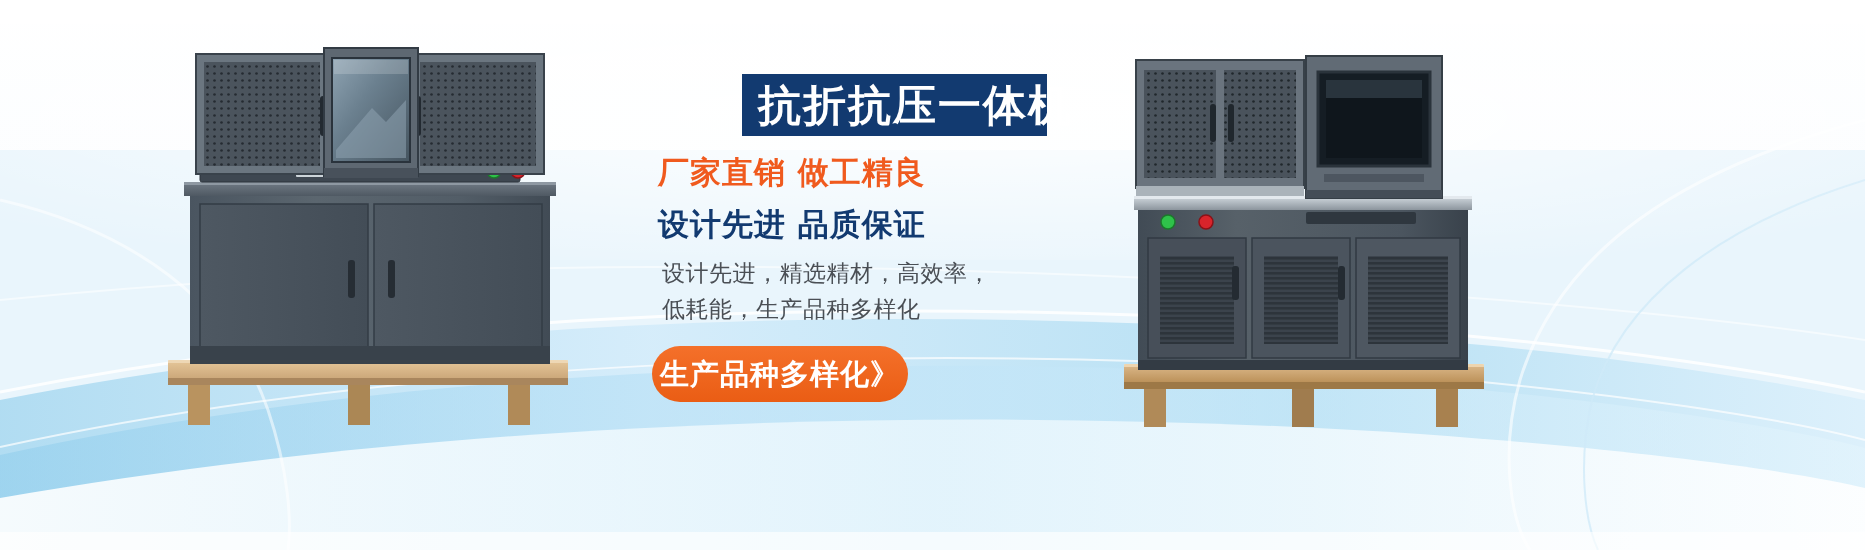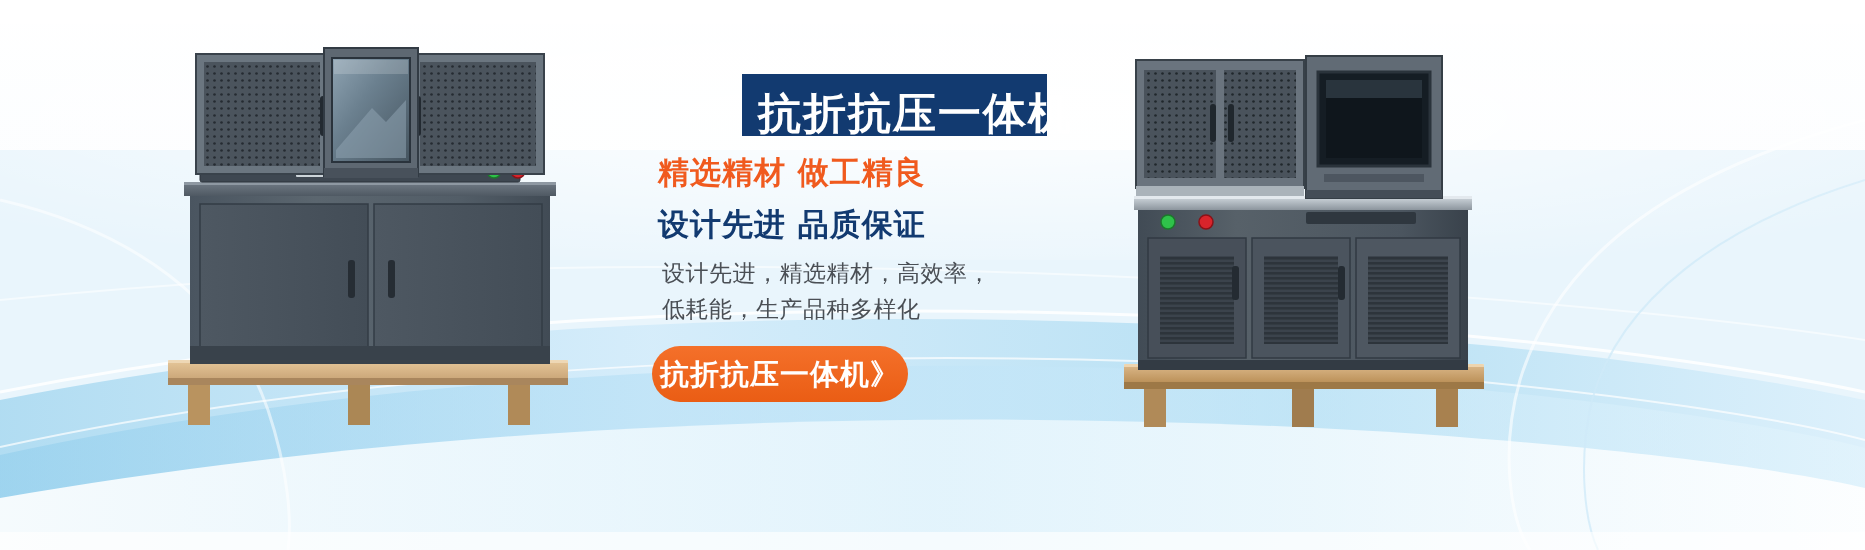--- a/index.html
+++ b/index.html
@@ -50,21 +50,20 @@
     top: 2px;
     width: 290px;
     height: 58px;
     line-height: 58px;
     color: #ffffff;
     font-family: "DejaVu Sans", sans-serif;
     font-weight: bold;
     font-size: 43px;
     letter-spacing: 2px;
     white-space: nowrap;
-    margin-top: 8px;
   }
 
   .tag {
     position: absolute;
     white-space: nowrap;
     font-family: "DejaVu Sans", sans-serif;
     font-weight: bold;
     font-size: 31px;
     letter-spacing: 1px;
   }
@@ -314,24 +313,24 @@
     </g>
 
     <rect x="196" y="170" width="110" height="12" rx="2" fill="#2f373f"></rect>
   </svg>
 
   <div id="copy">
 
     <div id="headline-band"></div>
     <div id="headline-text">抗折抗压一体机</div>
 
-    <div class="tag" id="tagline-1">精选精材  做工精良</div>
+    <div class="tag" id="tagline-1">厂家直销  做工精良</div>
 
     <div class="tag" id="tagline-2">设计先进  品质保证</div>
 
     <div class="desc" id="desc-1">设计先进，精选精材，高效率，</div>
 
     <div class="desc" id="desc-2">低耗能，生产品种多样化</div>
 
-    <div id="cta-button">抗折抗压一体机》</div>
+    <div id="cta-button">生产品种多样化》</div>
   </div>
 
 </div>
 
 </body></html>

